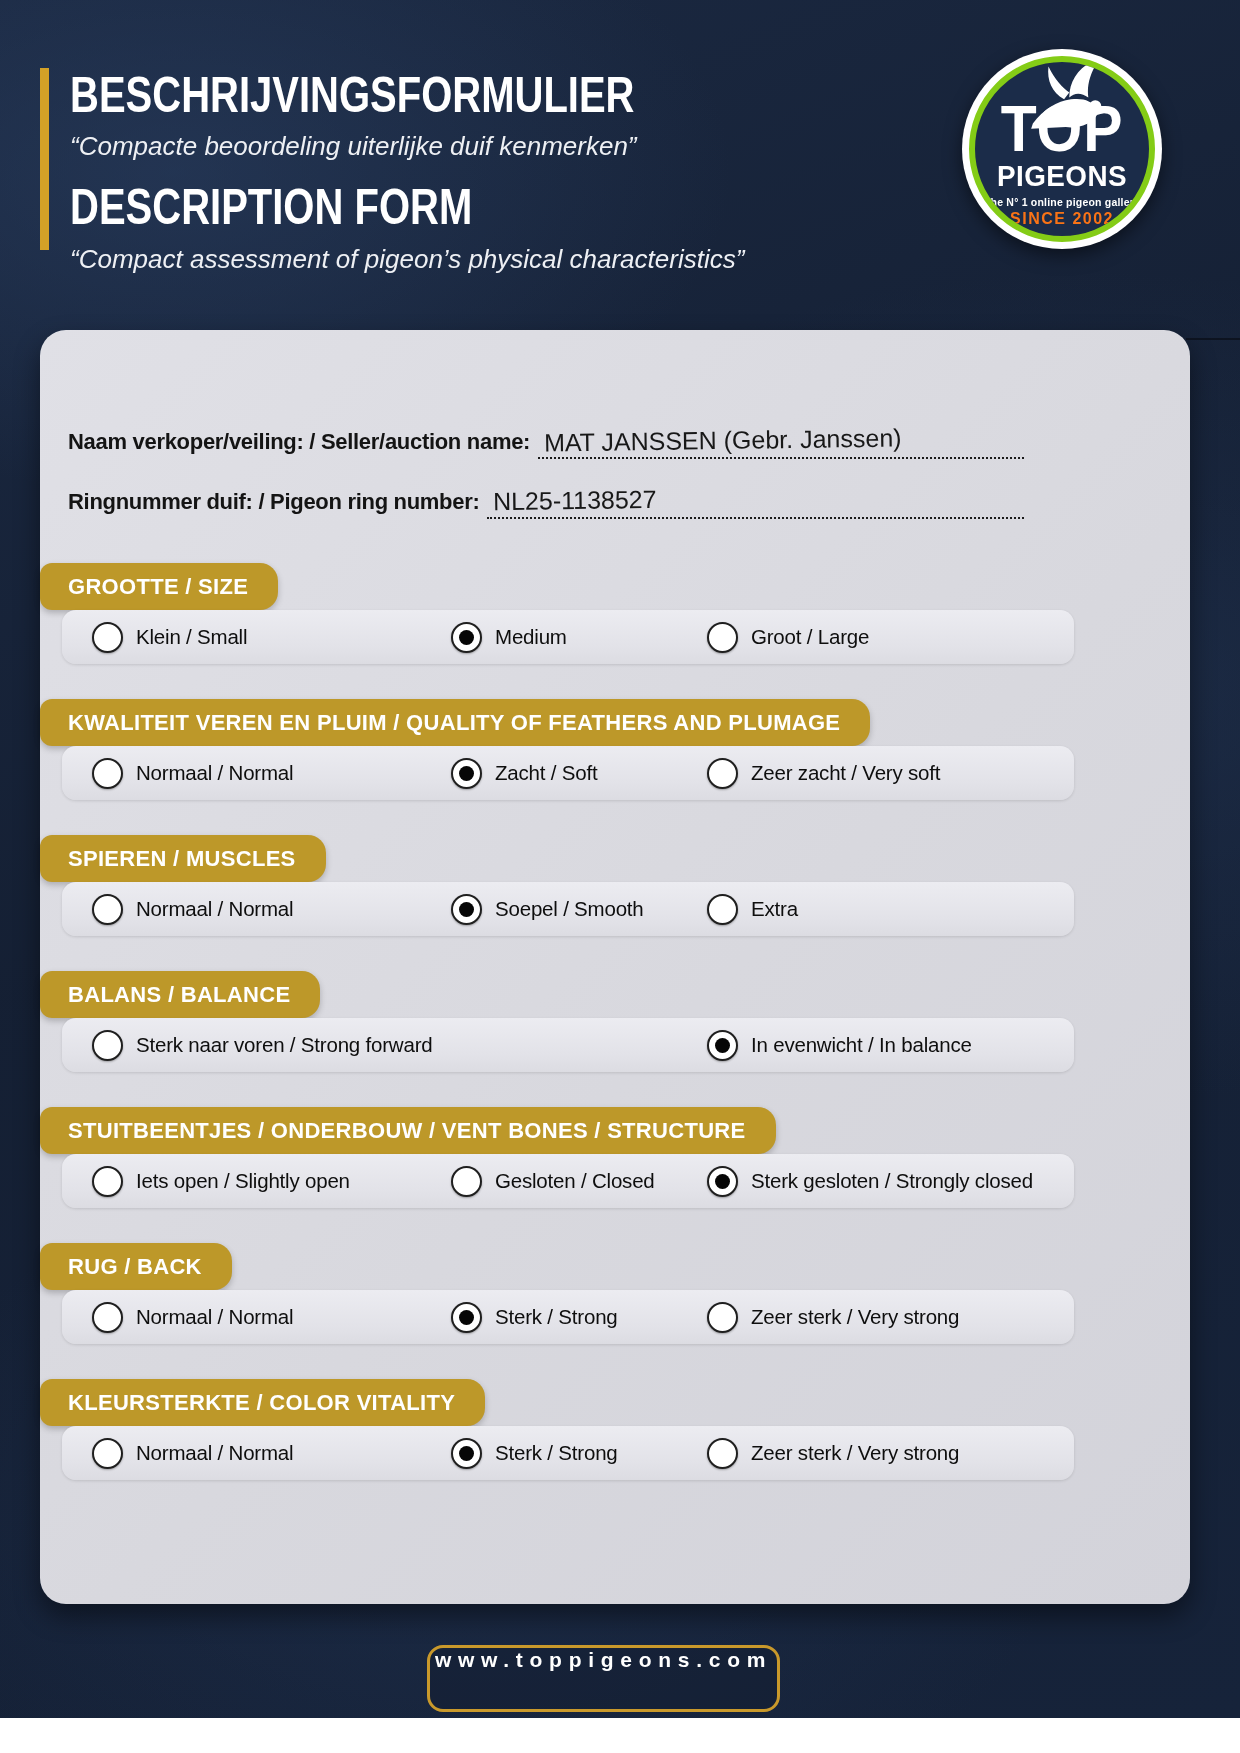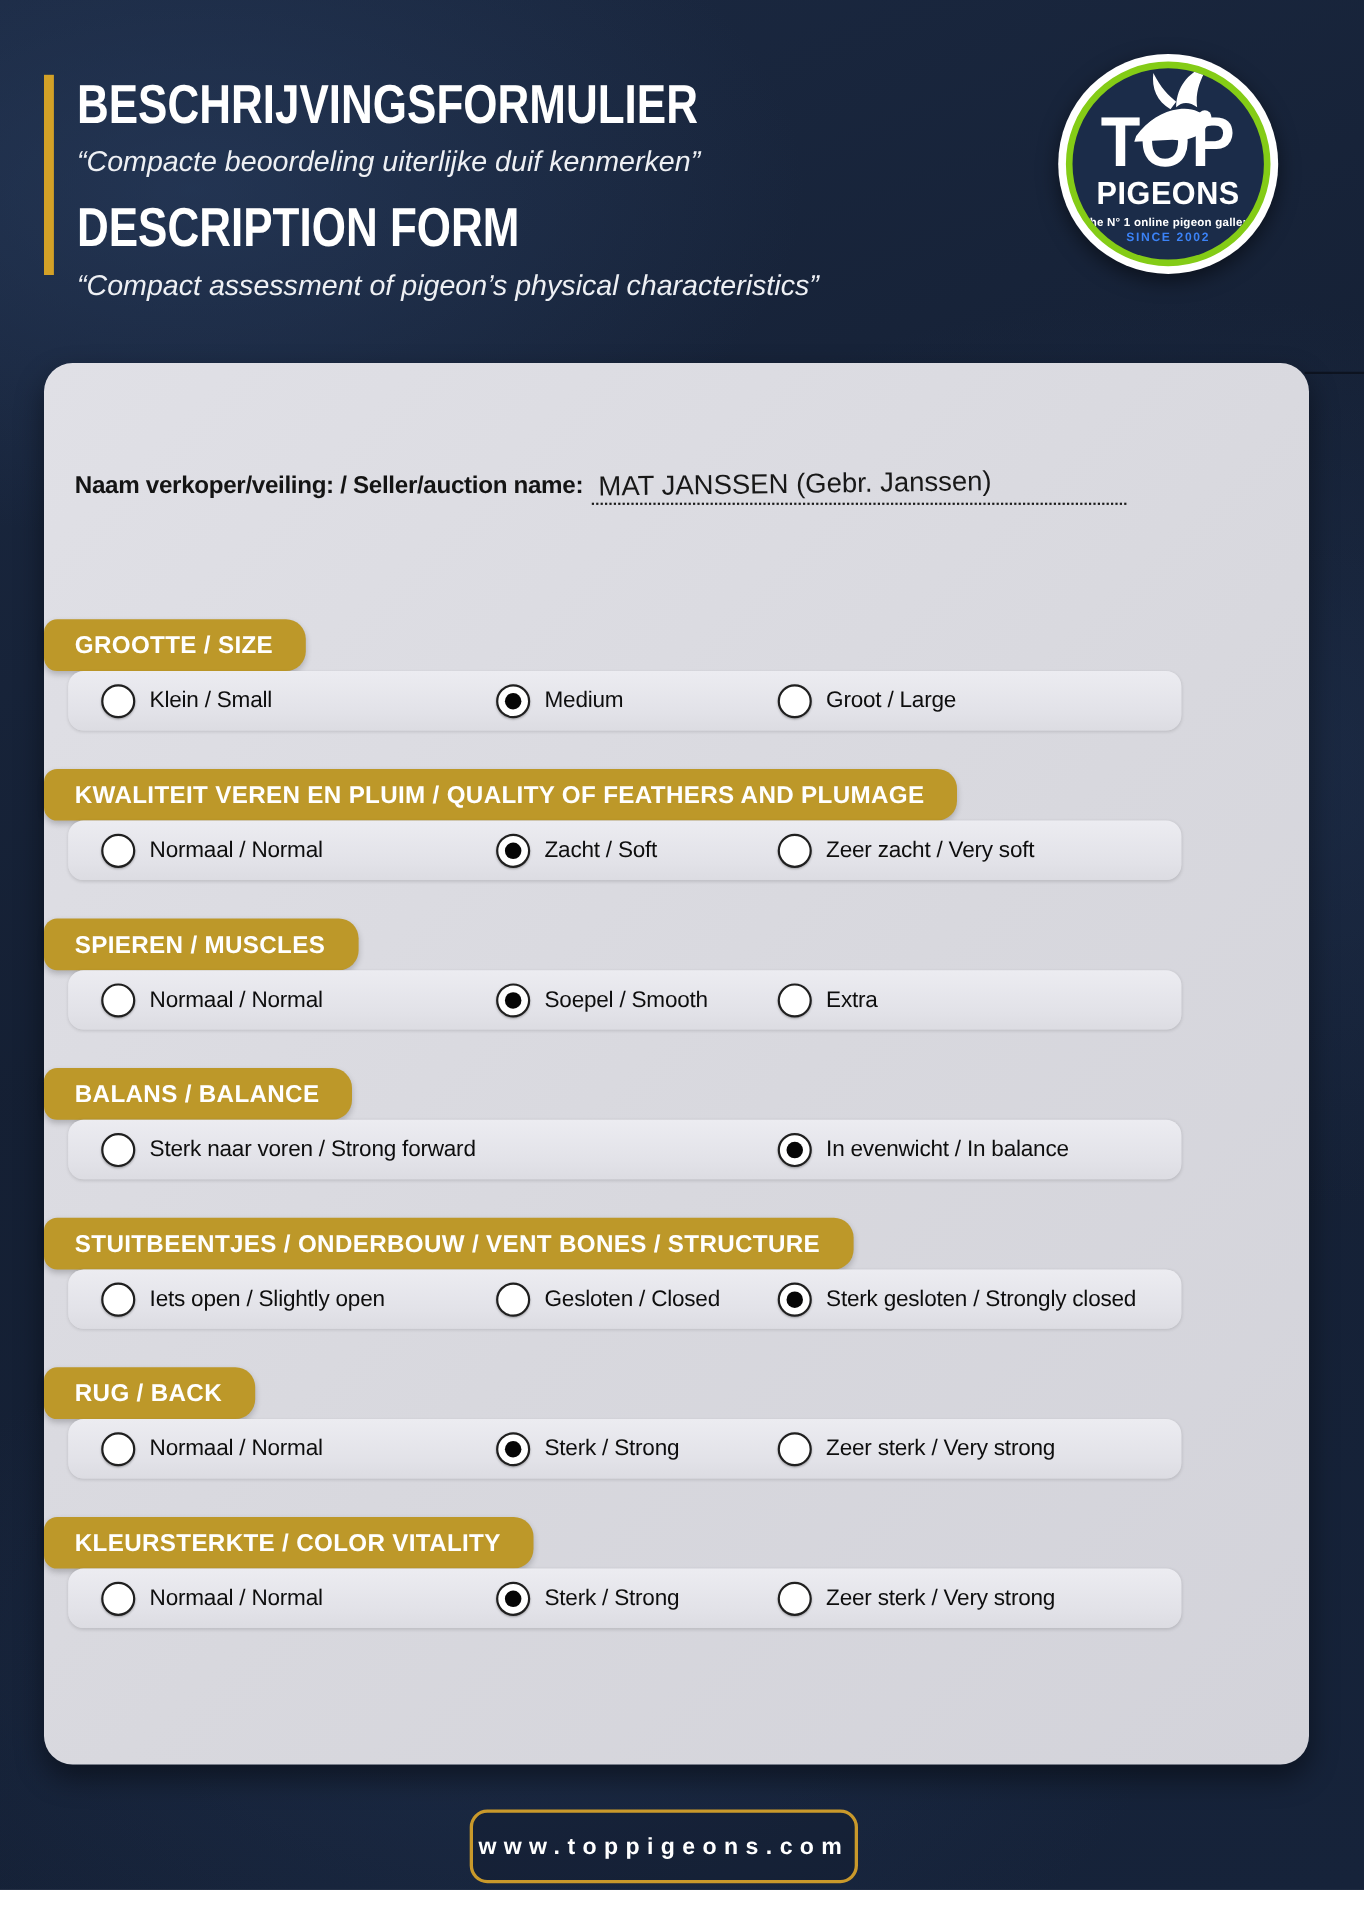--- a/index.html
+++ b/index.html
@@ -23,21 +23,21 @@
   .subtitle-en{top:244px;}
   
   .logo{position:absolute;left:962px;top:49px;width:200px;height:200px;border-radius:50%;background:#fff;
         box-shadow:0 6px 18px rgba(0,0,0,.5);}
   .logo-inner{position:absolute;inset:7px;border-radius:50%;background:#1b2c49;border:6px solid #84cc16;
         box-sizing:border-box;overflow:hidden;text-align:center;color:#fff;}
   .logo-dove{position:absolute;top:-6px;left:55%;transform:translateX(-50%);z-index:3;}
   .logo-top{margin-top:38px;font-size:64px;line-height:.92;font-weight:900;transform:scaleX(.92);letter-spacing:1px;position:relative;z-index:2;}
   .logo-pigeons{font-size:29px;line-height:1.05;font-weight:900;transform:scaleX(.96);letter-spacing:.5px;margin-top:2px;}
   .logo-tagline{font-size:10.5px;font-weight:600;margin-top:5px;letter-spacing:.2px;}
-  .logo-since{font-size:11px;font-weight:800;color:#3b82f6;letter-spacing:1.5px;margin-top:2px;}
+  .logo-since{font-size:16px;font-weight:800;color:#f97316;letter-spacing:1.5px;margin-top:2px;}
   
   .card{position:absolute;left:40px;top:330px;width:1150px;height:1274px;border-radius:26px;
         background:linear-gradient(135deg,#e0e0e6 0%,#d8d8de 55%,#d3d3da 100%);
         box-shadow:0 12px 26px rgba(0,0,0,.45);}
   .crease{position:absolute;left:1186px;top:338px;width:54px;height:2px;background:rgba(5,8,12,.55);}
   .field{position:absolute;left:28px;width:956px;display:flex;align-items:baseline;}
   .field-1{top:96px;}
   .field-2{top:156px;}
   .field-label{font-size:22px;font-weight:600;color:#141414;white-space:nowrap;letter-spacing:-.3px;}
   .field-value{flex:1;margin-left:8px;border-bottom:2px dotted #1a1a1a;padding:0 4px 2px 6px;
@@ -53,21 +53,21 @@
         background:linear-gradient(180deg,#ececf1 0%,#e2e2e8 70%,#dcdce2 100%);
         box-shadow:0 1px 3px rgba(0,0,0,.12);}
   .option{position:absolute;top:0;height:100%;display:flex;align-items:center;gap:13px;cursor:pointer;}
   .option.c0{left:30px;} .option.c1{left:389px;} .option.c2{left:645px;}
   .radio{width:31px;height:31px;border-radius:50%;background:#fff;border:2.5px solid #1f1f1f;
         box-sizing:border-box;position:relative;box-shadow:0 1px 2px rgba(0,0,0,.3);flex:none;}
   .radio.sel::after{content:'';position:absolute;inset:6px;border-radius:50%;background:#060606;}
   .opt-label{font-size:20.5px;font-weight:500;color:#0e0e0e;letter-spacing:-.2px;white-space:nowrap;}
   
   .footer-btn{position:absolute;left:427px;top:1645px;width:347px;height:61px;border:3px solid #c9992b;
-        border-radius:16px;background:rgba(16,26,44,.35);display:flex;align-items:center;justify-content:center;
+        border-radius:16px;background:rgba(16,26,44,.35);display:flex;justify-content:center;
         color:#fff;font-size:21px;font-weight:700;letter-spacing:.32em;cursor:pointer;}
 </style>
 </head>
 <body>
 
 <div class="page">
 
   <div class="gold-bar"></div>
   <div class="title title-nl">BESCHRIJVINGSFORMULIER</div>
   <div class="subtitle subtitle-nl">“Compacte beoordeling uiterlijke duif kenmerken”</div>
@@ -87,20 +87,24 @@
       <div class="logo-tagline">The N° 1 online pigeon gallery</div>
       <div class="logo-since">SINCE 2002</div>
     </div>
   </div>
 
   <div class="card">
     <div class="field field-1">
       <span class="field-label">Naam verkoper/veiling: / Seller/auction name:</span>
       <span class="field-value"><span class="tilt">MAT JANSSEN (Gebr. Janssen)</span></span>
     </div>
+    <div class="field field-2">
+      <span class="field-label">Ringnummer duif: / Pigeon ring number:</span>
+      <span class="field-value"><span class="tilt">NL25-1138527</span></span>
+    </div>
     <div class="sections" id="sections">
         <div class="section">
           <div class="pill">GROOTTE / SIZE</div>
           <div class="options">
             <div class="option c0">
               <span class="radio"></span>
               <span class="opt-label">Klein / Small</span>
             </div>
             <div class="option c1">
               <span class="radio sel"></span>

